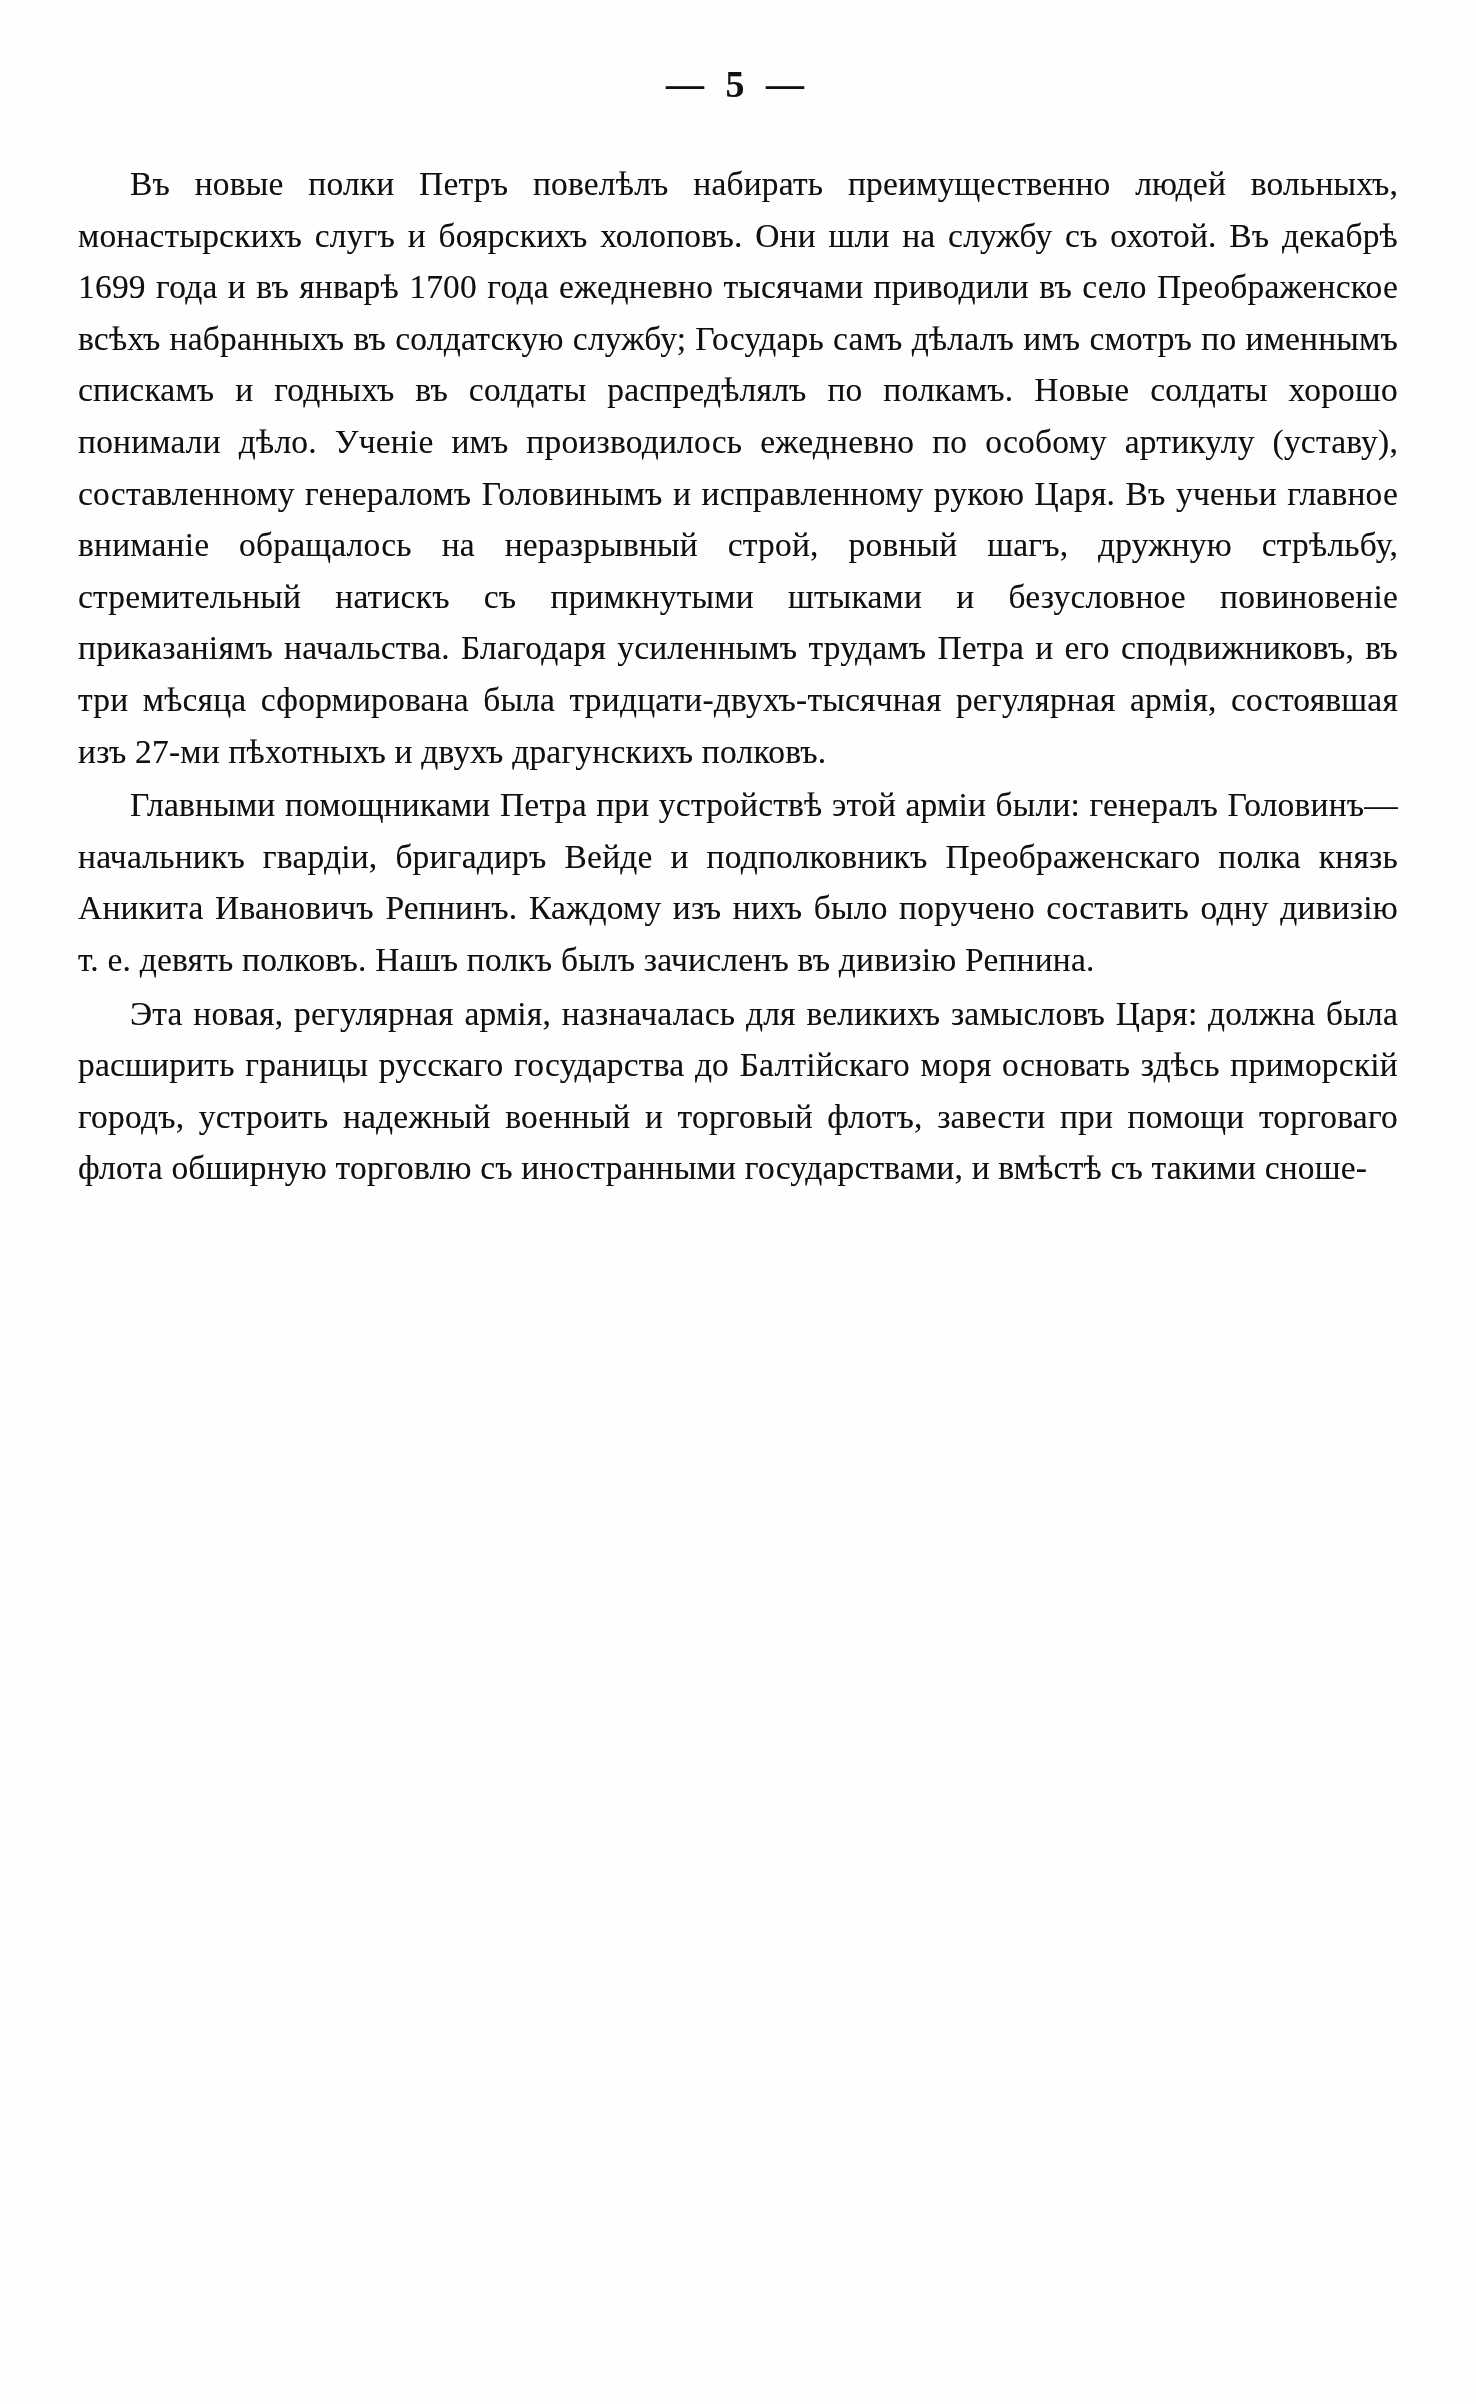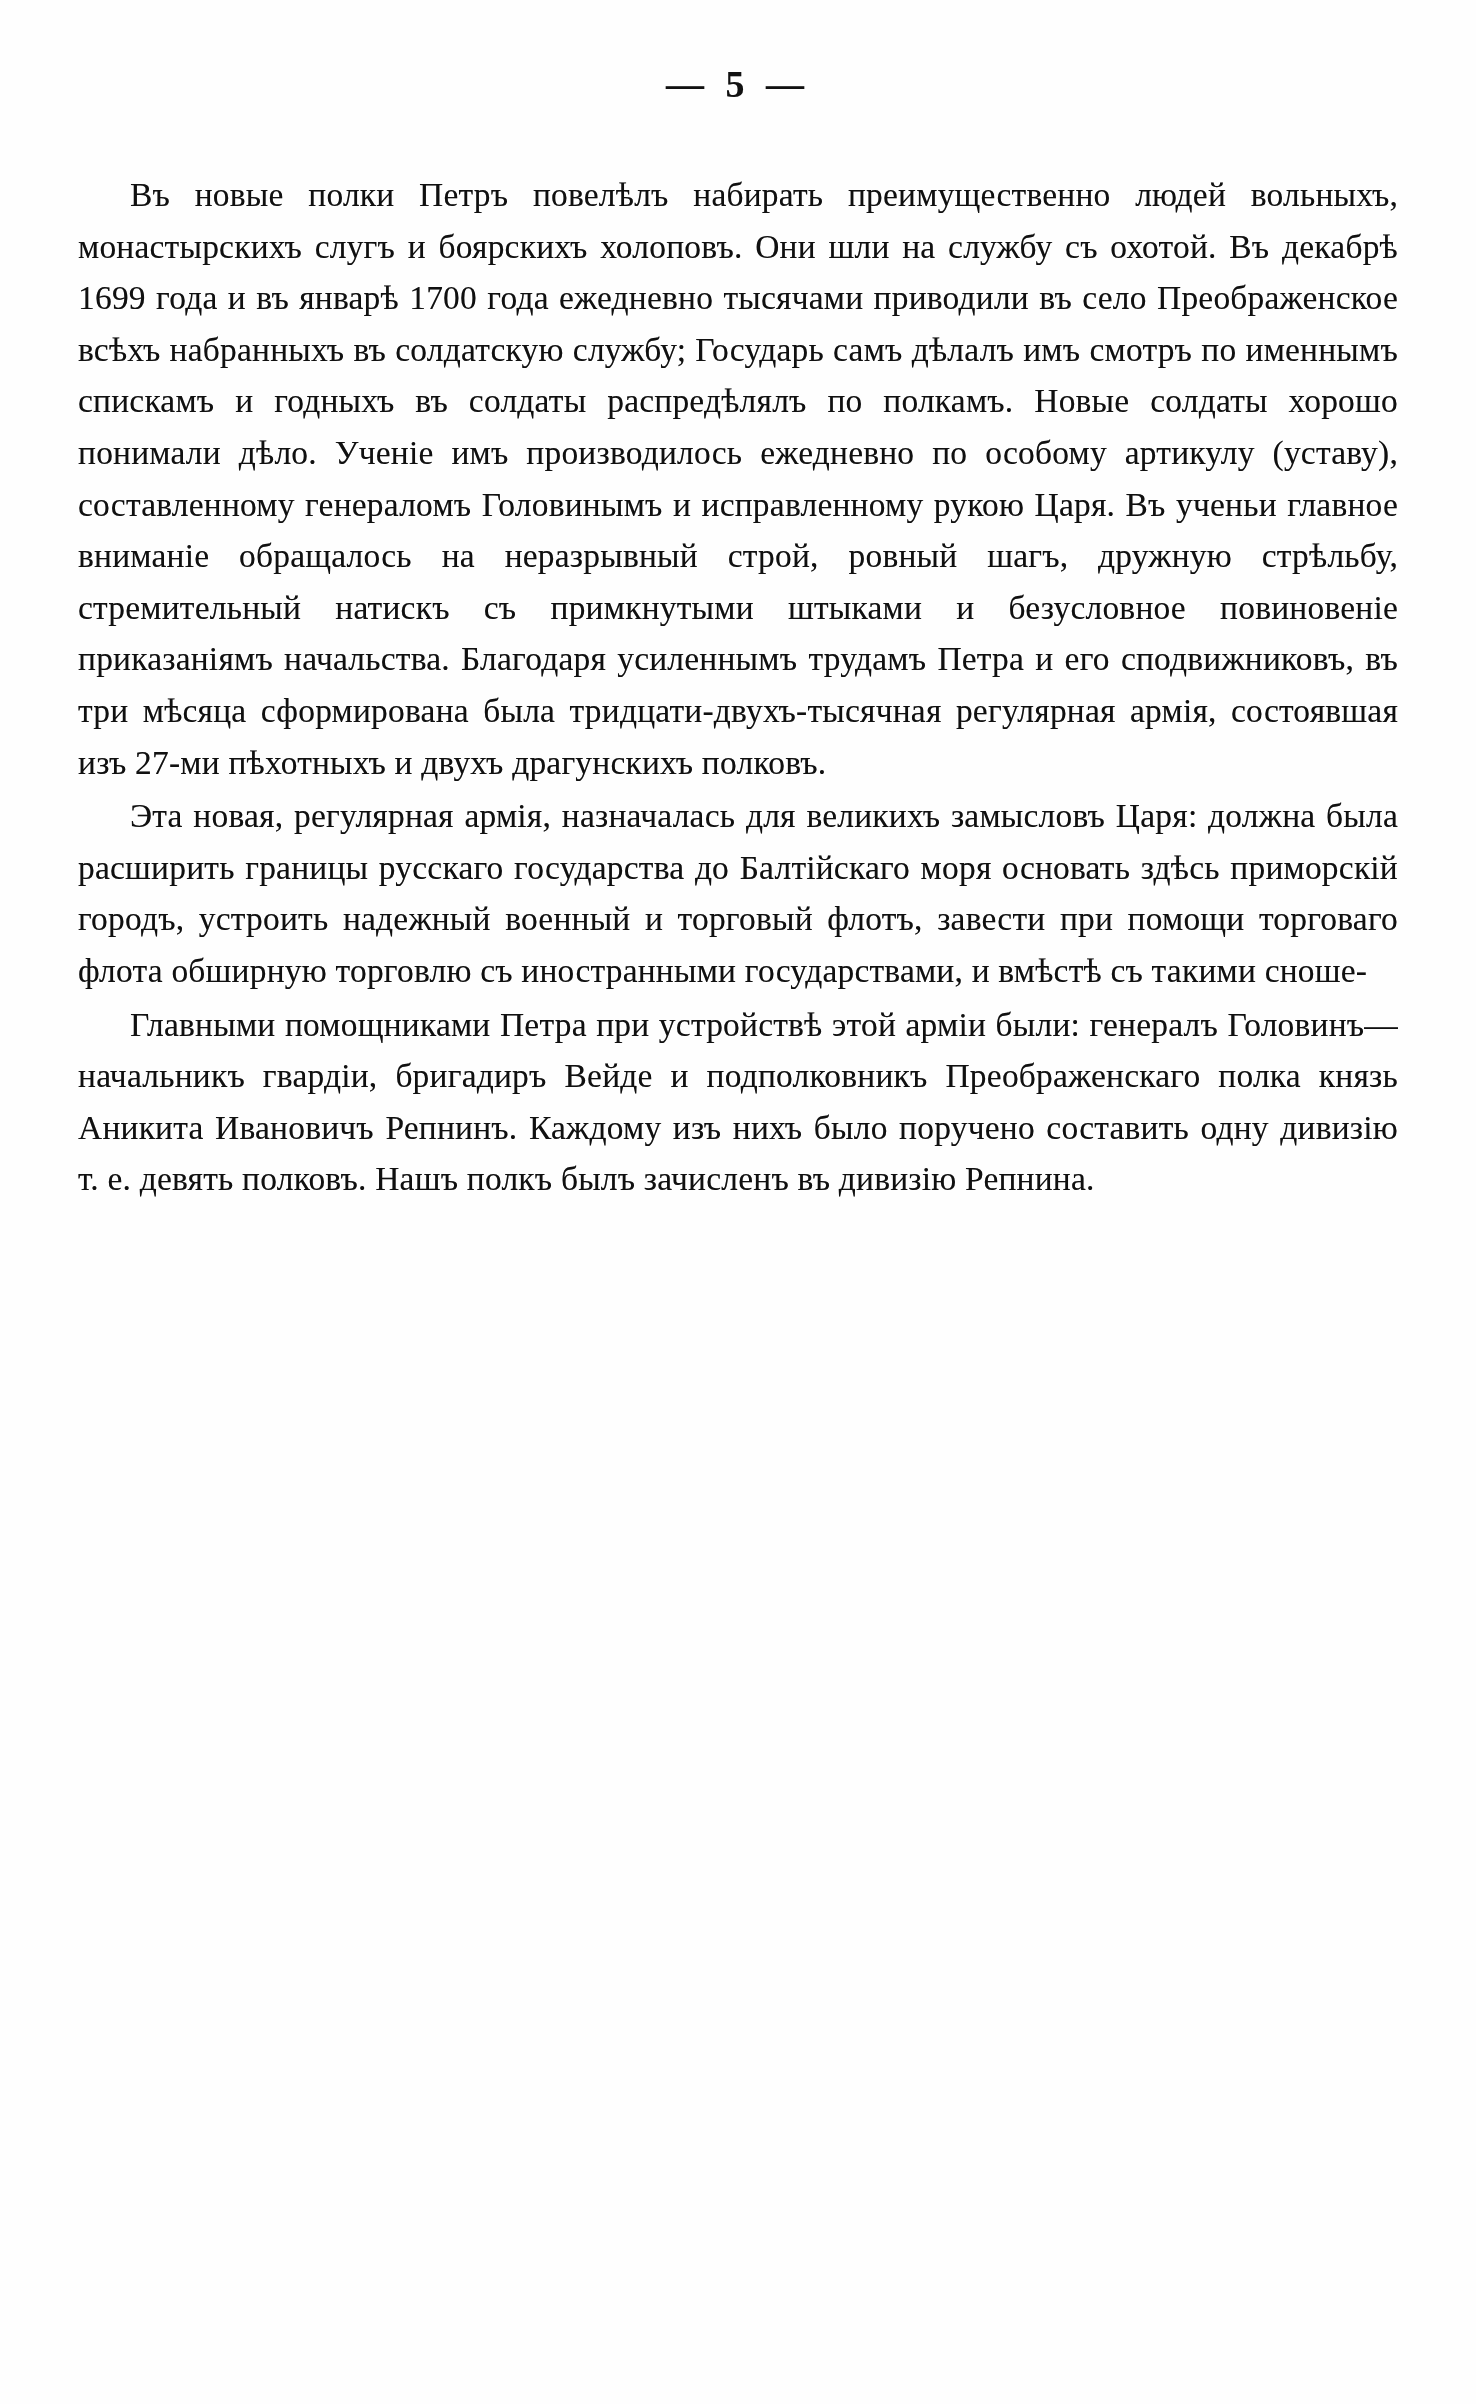--- a/index.html
+++ b/index.html
@@ -35,21 +35,21 @@
     font-family: "Liberation Serif", serif;
     color: #111;
   }
   .body-text {
     position: absolute;
     top: 158px;
     left: 78px;
     width: 1320px;
   }
   p.para {
-    margin: 11px 0 0 0;
+    margin: 0 0 0 0;
     font-size: 33.5px;
     line-height: 51.6px;
     text-align: justify;
     text-justify: inter-word;
     color: #101010;
     letter-spacing: 0.2px;
     font-family: "Liberation Serif", serif;
   }
   p.para + p.para {
     margin-top: 2px;
@@ -65,17 +65,17 @@
 </style>
 </head>
 <body>
 
 <div class="page">
 
   <div class="page-header">— 5 —</div>
 
   <div class="body-text">
     <p class="para"><span class="indent"></span><span>Въ новые полки Петръ повелѣлъ набирать преимущественно людей вольныхъ, монастырскихъ слугъ и боярскихъ холоповъ. Они шли на службу съ охотой. Въ декабрѣ 1699 года и въ январѣ 1700 года ежедневно тысячами приводили въ село Преображенское всѣхъ набранныхъ въ солдатскую службу; Государь самъ дѣлалъ имъ смотръ по именнымъ спискамъ и годныхъ въ солдаты распредѣлялъ по полкамъ. Новые солдаты хорошо понимали дѣло. Ученіе имъ производилось ежедневно по особому артикулу (уставу), составленному генераломъ Головинымъ и исправленному рукою Царя. Въ ученьи главное вниманіе обращалось на неразрывный строй, ровный шагъ, дружную стрѣльбу, стремительный натискъ съ примкнутыми штыками и безусловное повиновеніе приказаніямъ начальства. Благодаря усиленнымъ трудамъ Петра и его сподвижниковъ, въ три мѣсяца сформирована была тридцати-двухъ-тысячная регулярная армія, состоявшая изъ 27-ми пѣхотныхъ и двухъ драгунскихъ полковъ.</span></p>
+    <p class="para"><span class="indent"></span><span>Главными помощниками Петра при устройствѣ этой арміи были: генералъ Головинъ—начальникъ гвардіи, бригадиръ Вейде и подполковникъ Преображенскаго полка князь Аникита Ивановичъ Репнинъ. Каждому изъ нихъ было поручено составить одну дивизію т. е. девять полковъ. Нашъ полкъ былъ зачисленъ въ дивизію Репнина.</span></p>
     <p class="para"><span class="indent"></span><span>Эта новая, регулярная армія, назначалась для великихъ замысловъ Царя: должна была расширить границы русскаго государства до Балтійскаго моря основать здѣсь приморскій городъ, устроить надежный военный и торговый флотъ, завести при помощи торговаго флота обширную торговлю съ иностранными государствами, и вмѣстѣ съ такими сноше-</span></p>
-    <p class="para"><span class="indent"></span><span>Главными помощниками Петра при устройствѣ этой арміи были: генералъ Головинъ—начальникъ гвардіи, бригадиръ Вейде и подполковникъ Преображенскаго полка князь Аникита Ивановичъ Репнинъ. Каждому изъ нихъ было поручено составить одну дивизію т. е. девять полковъ. Нашъ полкъ былъ зачисленъ въ дивизію Репнина.</span></p>
   </div>
 
 </div>
 
 </body></html>

